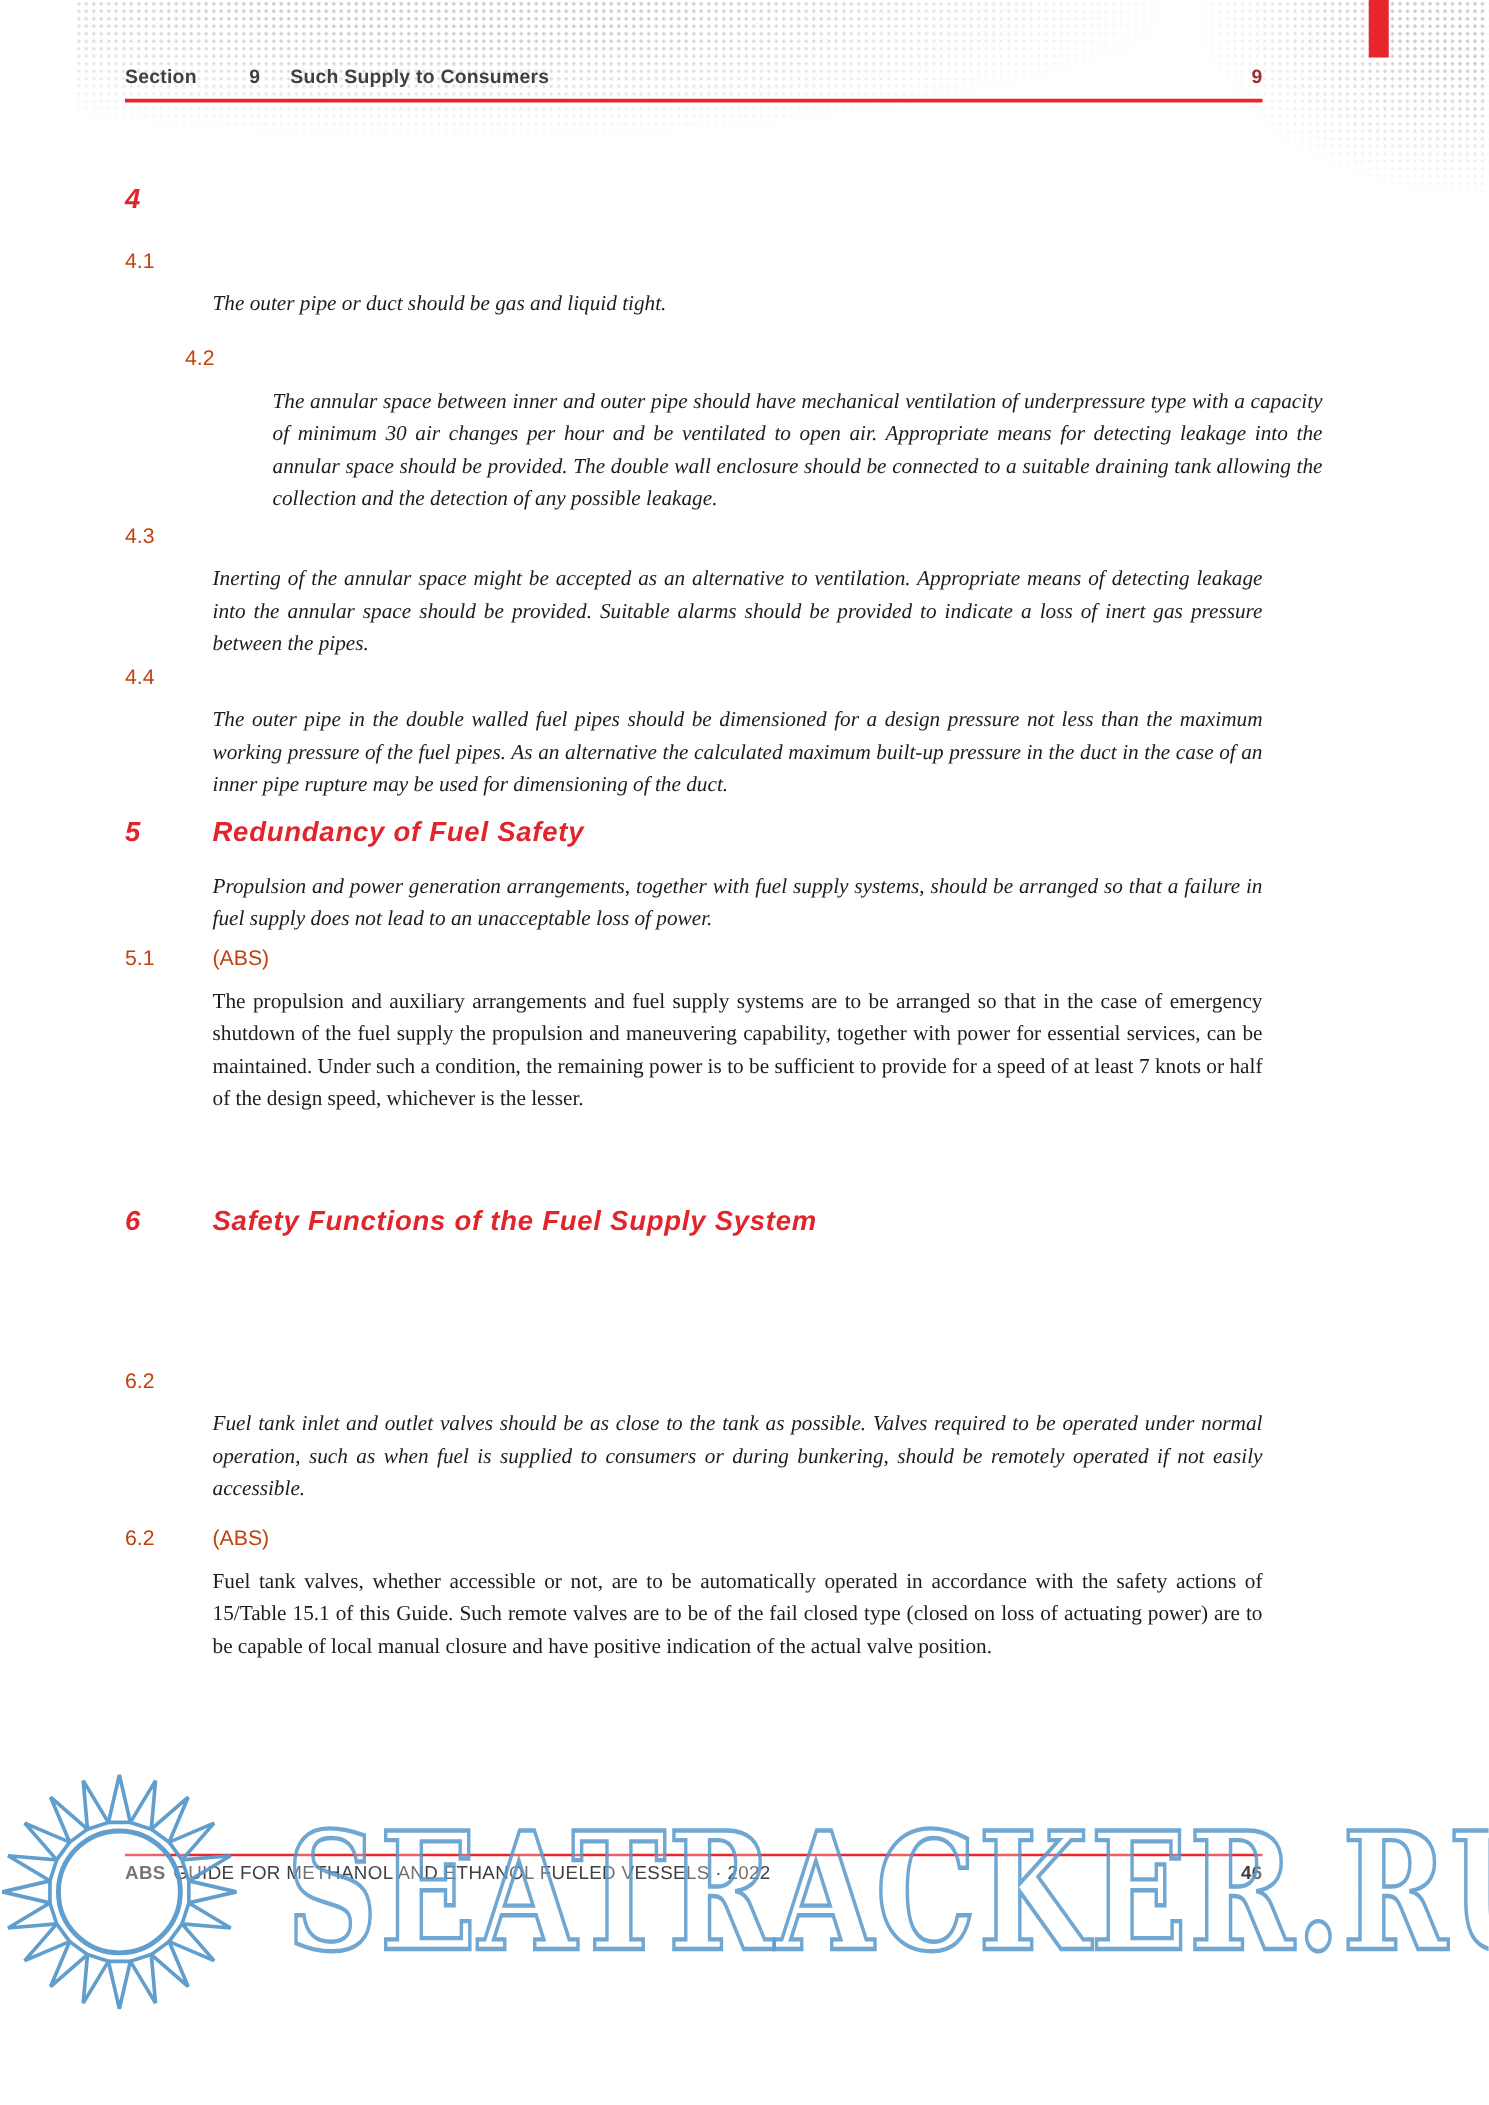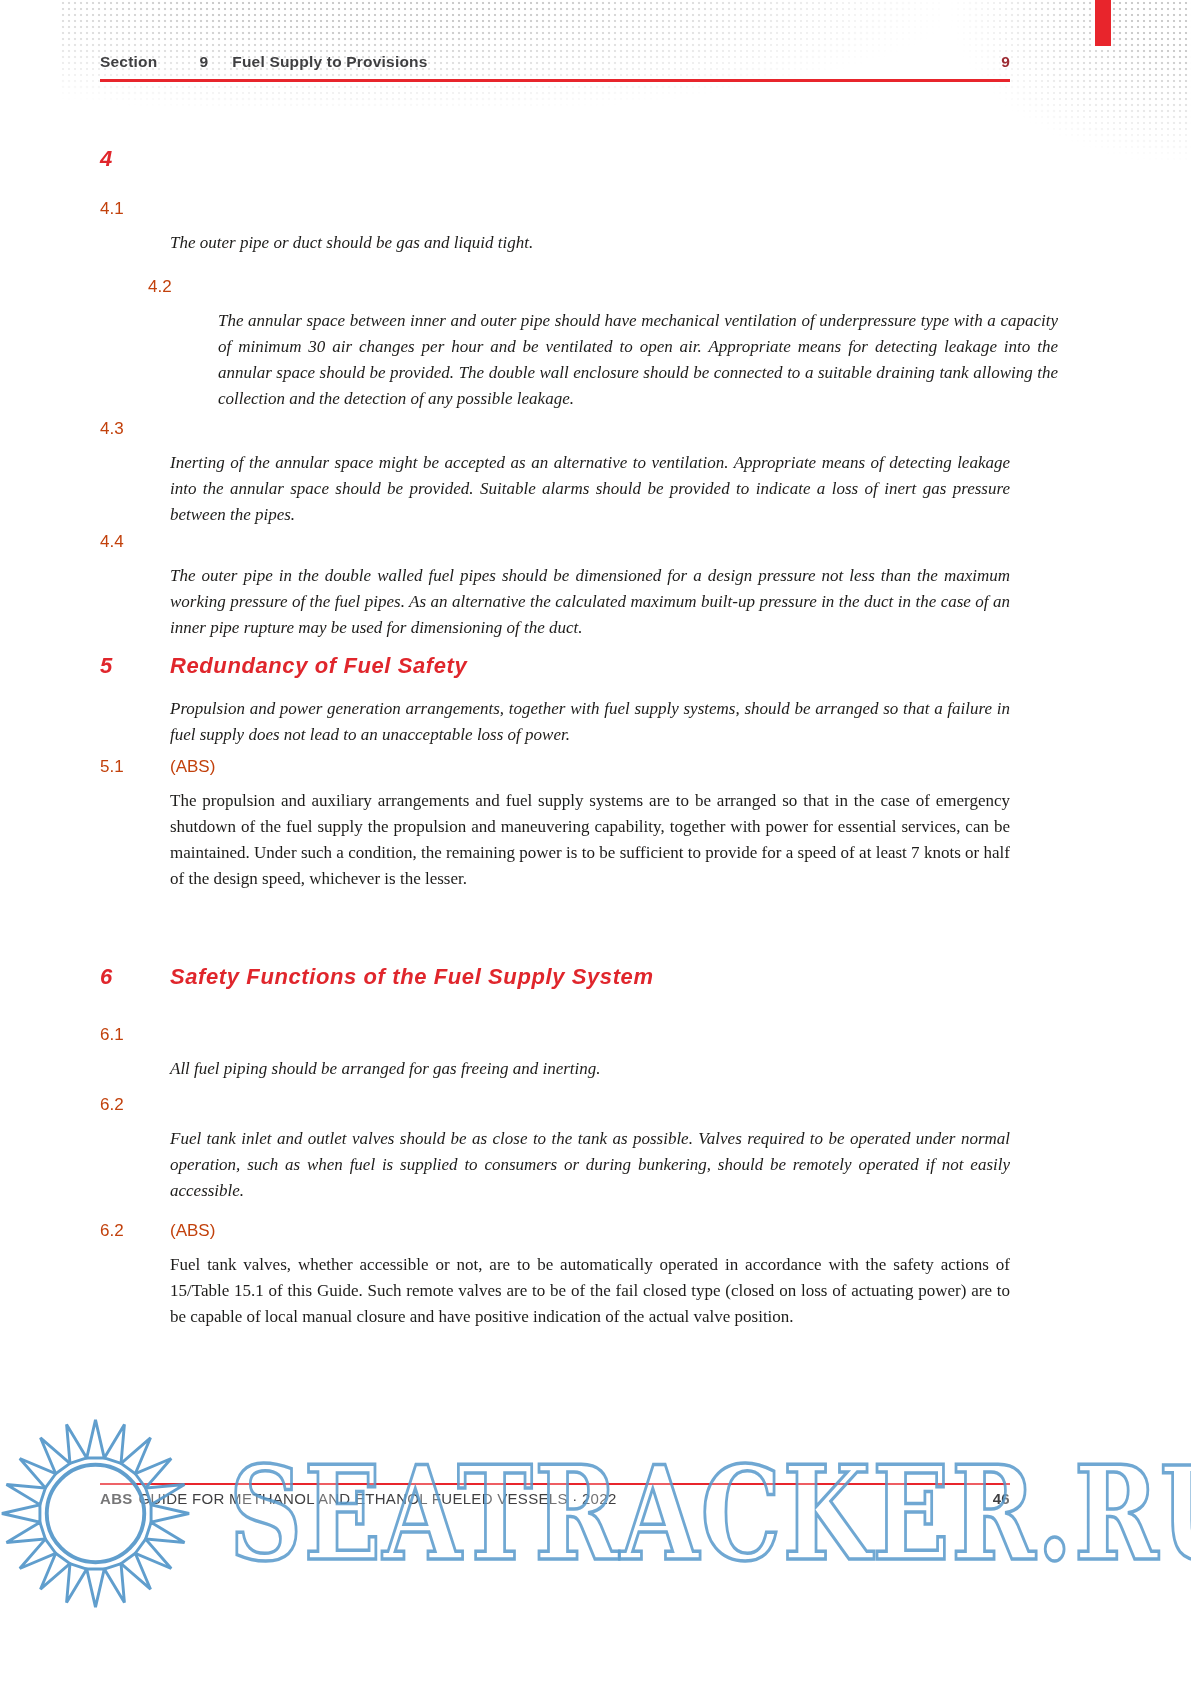--- a/index.html
+++ b/index.html
@@ -94,21 +94,21 @@
 
 <div class="page">
 
   <div class="dots dots-left"></div>
   <div class="dots dots-right"></div>
   <div class="tab-red"></div>
 
   <header class="hdr">
     <span>Section</span>
     <span class="hdr-num">9</span>
-    <span class="hdr-title">Fuel Supply to Provisions</span>
+    <span class="hdr-title">Such Supply to Consumers</span>
     <span class="hdr-pg">9</span>
   </header>
   <div class="rule rule-top"></div>
 
   <main class="content">
 
     <div class="blk h-sec" style="top:146px;">
       <span class="n">4</span>
     </div>
 
@@ -155,26 +155,20 @@
         <span class="lbl">(ABS)</span>
       </div>
       <p class="para">The propulsion and auxiliary arrangements and fuel supply systems are to be arranged so that in the case of emergency shutdown of the fuel supply the propulsion and maneuvering capability, together with power for essential services, can be maintained. Under such a condition, the remaining power is to be sufficient to provide for a speed of at least 7 knots or half of the design speed, whichever is the lesser.</p>
     </section>
 
     <div class="blk h-sec" style="top:964px;">
       <span class="n">6</span>
       <span>Safety Functions of the Fuel Supply System</span>
     </div>
 
-    <section class="blk" style="top:1024px;">
-      <div class="blk-row">
-        <span class="n">6.1</span>
-      </div>
-      <p class="para it">All fuel piping should be arranged for gas freeing and inerting.</p>
-    </section>
 
     <section class="blk" style="top:1094px;">
       <div class="blk-row">
         <span class="n">6.2</span>
       </div>
       <p class="para it">Fuel tank inlet and outlet valves should be as close to the tank as possible. Valves required to be operated under normal operation, such as when fuel is supplied to consumers or during bunkering, should be remotely operated if not easily accessible.</p>
     </section>
 
     <section class="blk" style="top:1220px;">
       <div class="blk-row">

